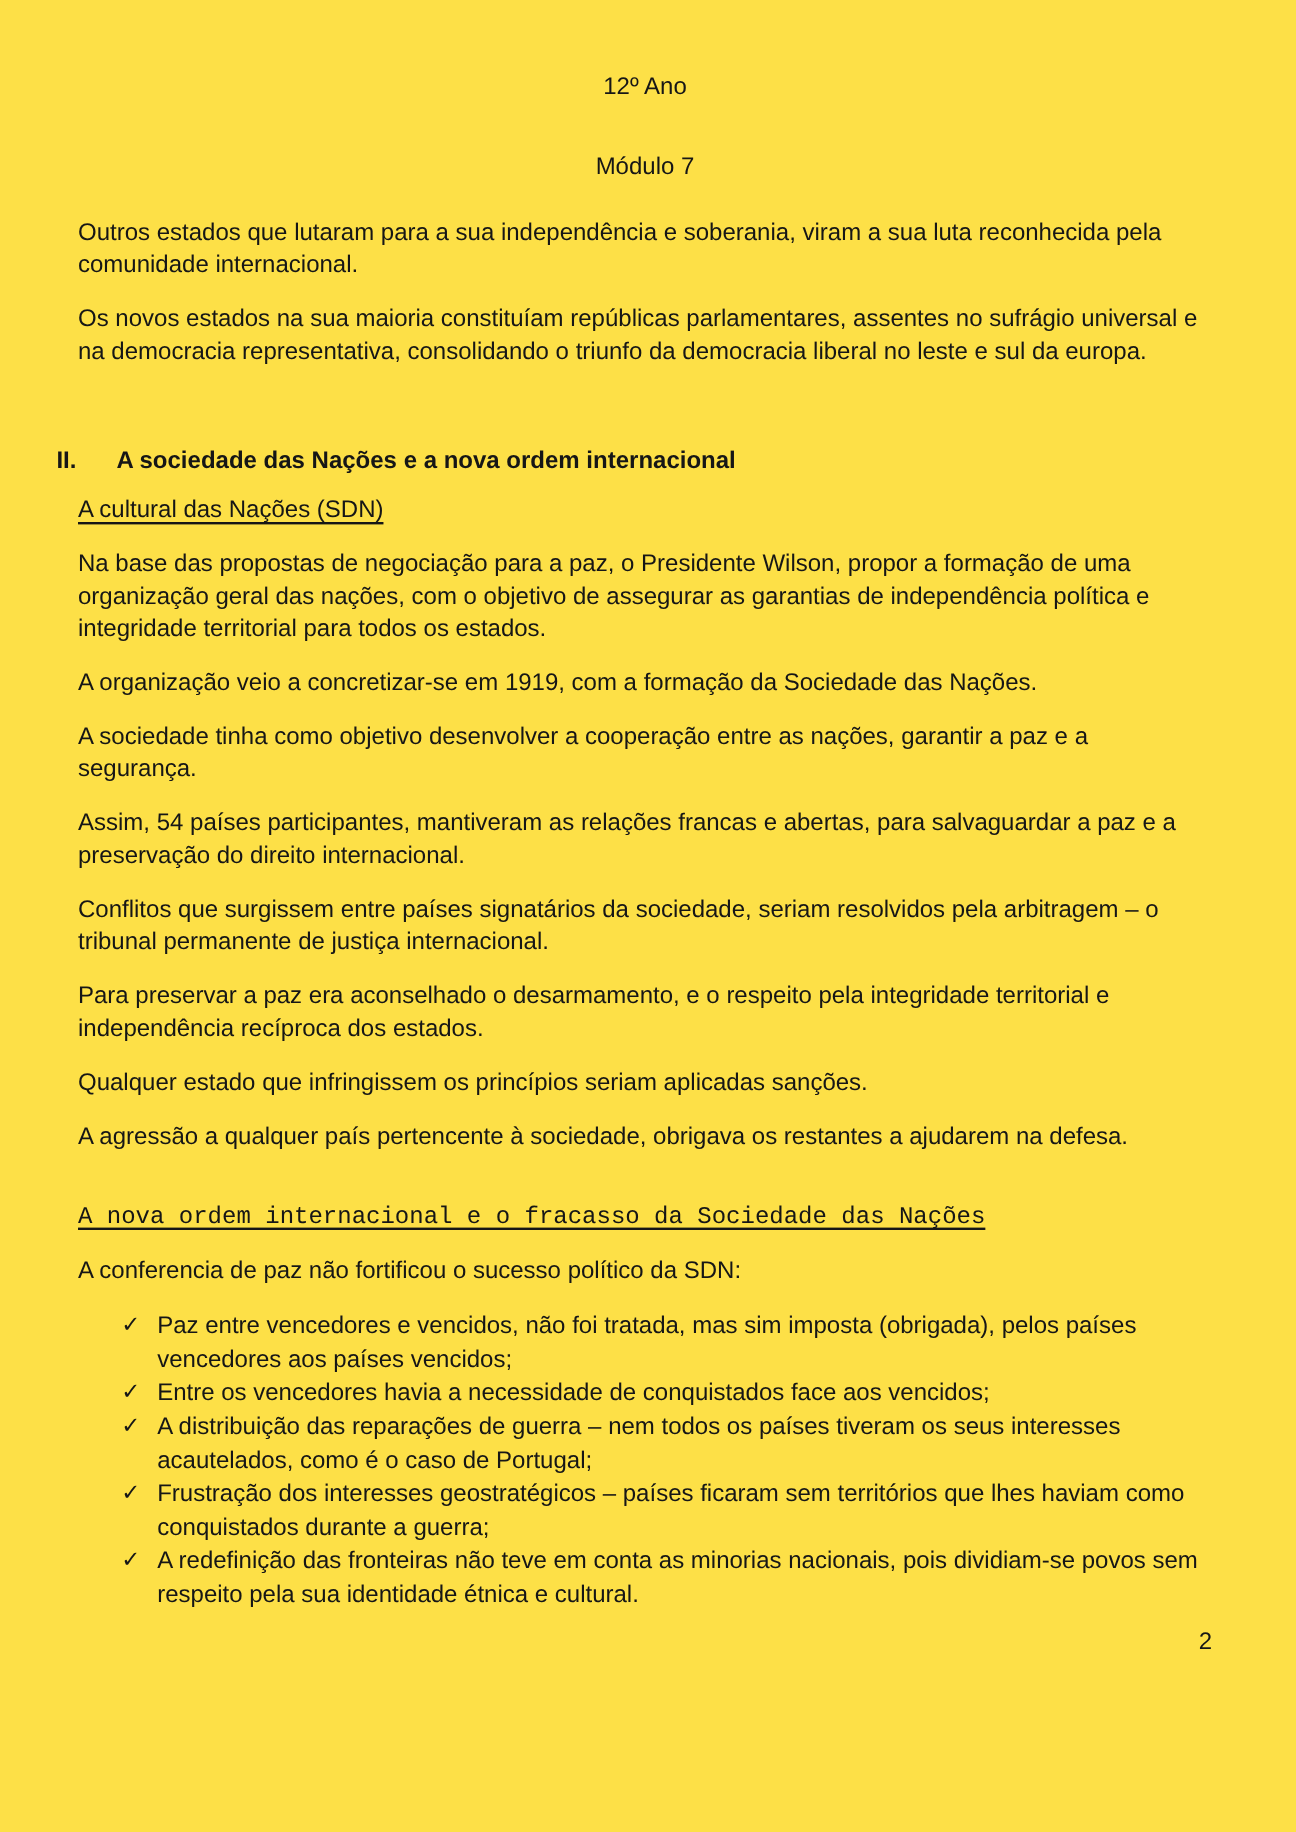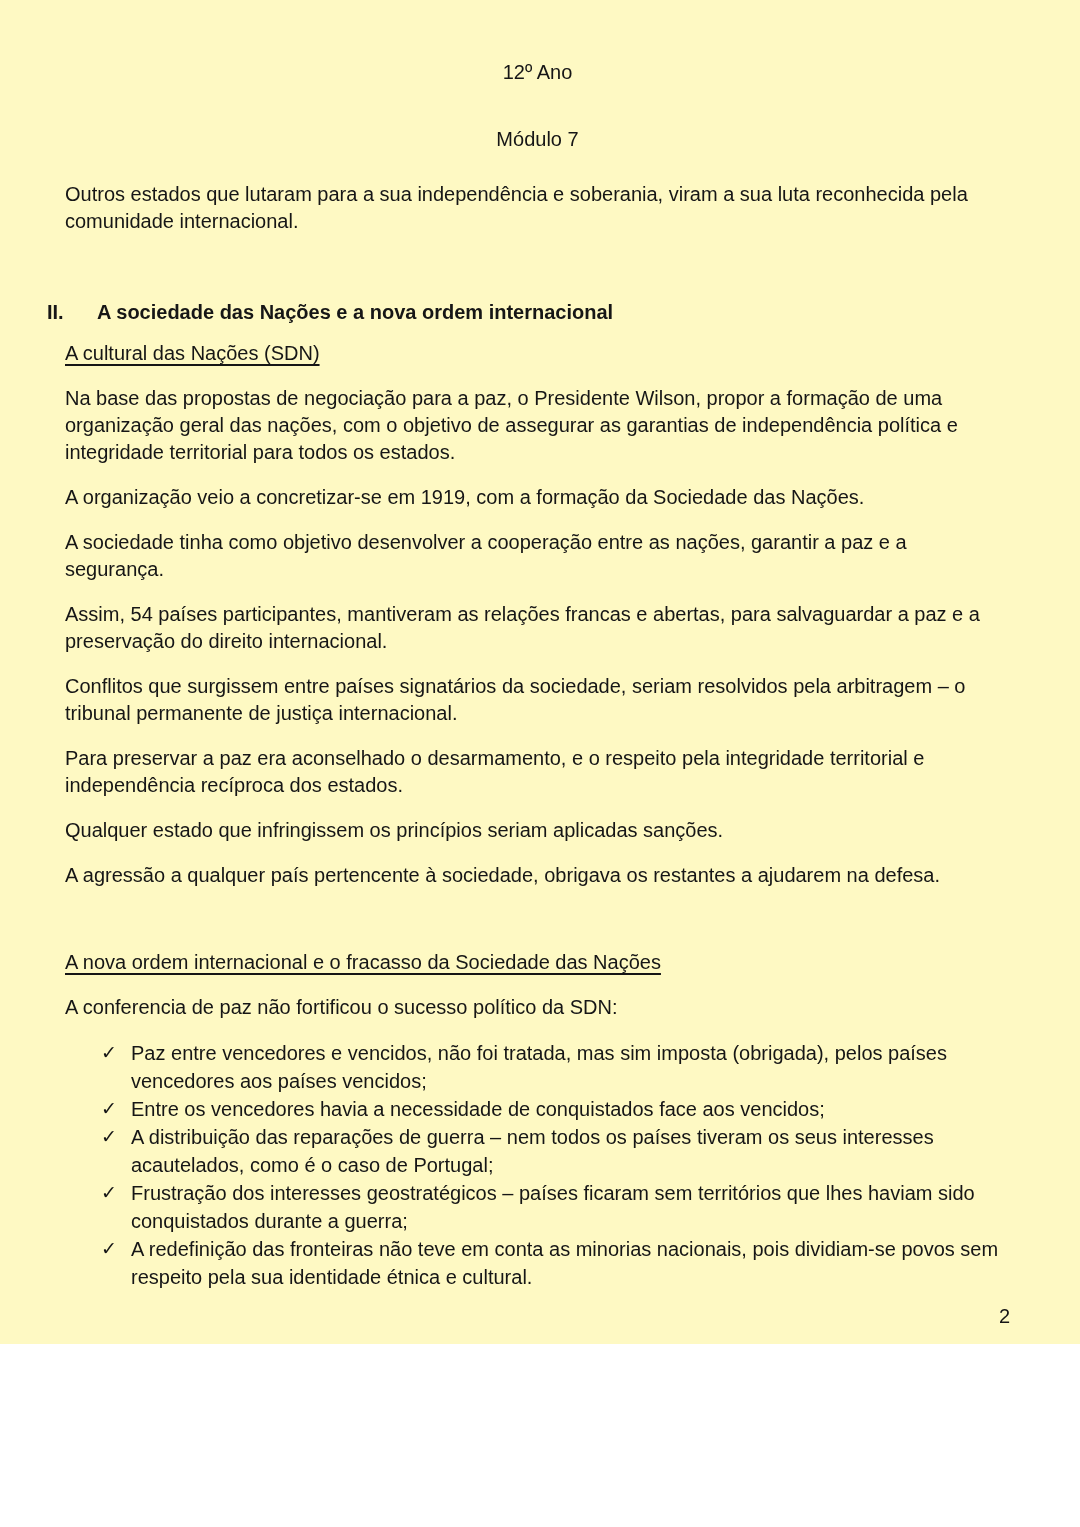--- a/index.html
+++ b/index.html
@@ -11,23 +11,23 @@
     width: 1080px;
     height: 1527px;
     overflow: hidden;
     color: #161616;
     font-family: "Liberation Sans", sans-serif;
     font-size: 20px;
   }
   .page {
     box-sizing: border-box;
     width: 1080px;
-    height: 1344px;
+    height: 1527px;
     padding: 59px 70px 0 65px;
-    background: #fef9c3;
+    background: #fde047;
   }
   .center-line {
     text-align: center;
     line-height: 27px;
     margin: 0;
   }
   .header-line-1 { margin-bottom: 22px; }
   .header-line-2 { margin-bottom: 28px; margin-top: 40px; }
   p.body-par {
     margin: 0 0 18px 0;
@@ -44,21 +44,22 @@
     flex: 0 0 50px;
   }
   .subheading {
     line-height: 27px;
     margin: 0 0 18px 0;
     text-decoration: underline;
     text-decoration-thickness: 1.5px;
     text-underline-offset: 4px;
   }
   .subheading-2 {
-    margin-top: 60px;
+    margin-top: 40px;
+    font-family: Liberation Mono, monospace;
   }
   ul.check-list {
     list-style: none;
     margin: 0 0 0 0;
     padding: 0;
   }
   ul.check-list li {
     position: relative;
     padding-left: 66px;
     line-height: 28px;
@@ -80,20 +81,21 @@
 <body>
 
 <div class="page">
 
   <p class="center-line header-line-1">12º Ano</p>
 
   <p class="center-line header-line-2">Módulo 7</p>
 
   <p class="body-par">Outros estados que lutaram para a sua independência e soberania, viram a sua luta reconhecida pela comunidade internacional.</p>
 
+  <p class="body-par">Os novos estados na sua maioria constituíam repúblicas parlamentares, assentes no sufrágio universal e na democracia representativa, consolidando o triunfo da democracia liberal no leste e sul da europa.</p>
 
   <div class="section-heading">
     <span class="section-number">II.</span>
     <span>A sociedade das Nações e a nova ordem internacional</span>
   </div>
 
   <p class="subheading">A cultural das Nações (SDN)</p>
 
   <p class="body-par">Na base das propostas de negociação para a paz, o Presidente Wilson, propor a formação de uma organização geral das nações, com o objetivo de assegurar as garantias de independência política e integridade territorial para todos os estados.</p>
 
@@ -123,21 +125,21 @@
     <li>
       <span class="check">✓</span>
       <span>Entre os vencedores havia a necessidade de conquistados face aos vencidos;</span>
     </li>
     <li>
       <span class="check">✓</span>
       <span>A distribuição das reparações de guerra – nem todos os países tiveram os seus interesses acautelados, como é o caso de Portugal;</span>
     </li>
     <li>
       <span class="check">✓</span>
-      <span>Frustração dos interesses geostratégicos – países ficaram sem territórios que lhes haviam sido conquistados durante a guerra;</span>
+      <span>Frustração dos interesses geostratégicos – países ficaram sem territórios que lhes haviam como conquistados durante a guerra;</span>
     </li>
     <li>
       <span class="check">✓</span>
       <span>A redefinição das fronteiras não teve em conta as minorias nacionais, pois dividiam-se povos sem respeito pela sua identidade étnica e cultural.</span>
     </li>
   </ul>
 
   <p class="page-number">2</p>
 
 </div>

